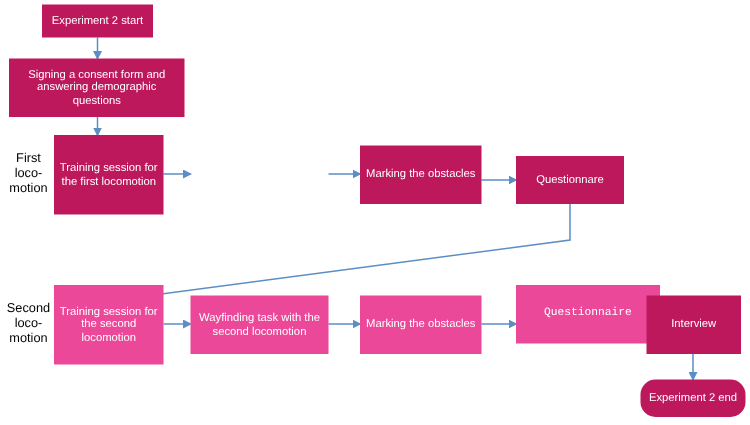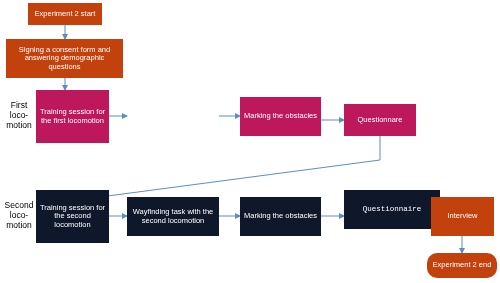--- a/index.html
+++ b/index.html
@@ -20,23 +20,23 @@
     box-sizing: border-box;
     display: flex;
     align-items: center;
     justify-content: center;
     text-align: center;
     color: #ffffff;
     line-height: 1.15;
     padding: 1px 2px;
     overflow: hidden;
   }
-  .blue   { background: #c2410c; }
+  .blue   { background: #be185d; }
   .orange { background: #be185d; }
-  .green  { background: #0f172a; }
+  .green  { background: #ec4899; }
   .label {
     position: absolute;
     color: #000000;
     font-size: 8.5px;
     line-height: 1.2;
     text-align: center;
   }
   .conn {
     position: absolute;
     left: 0;

